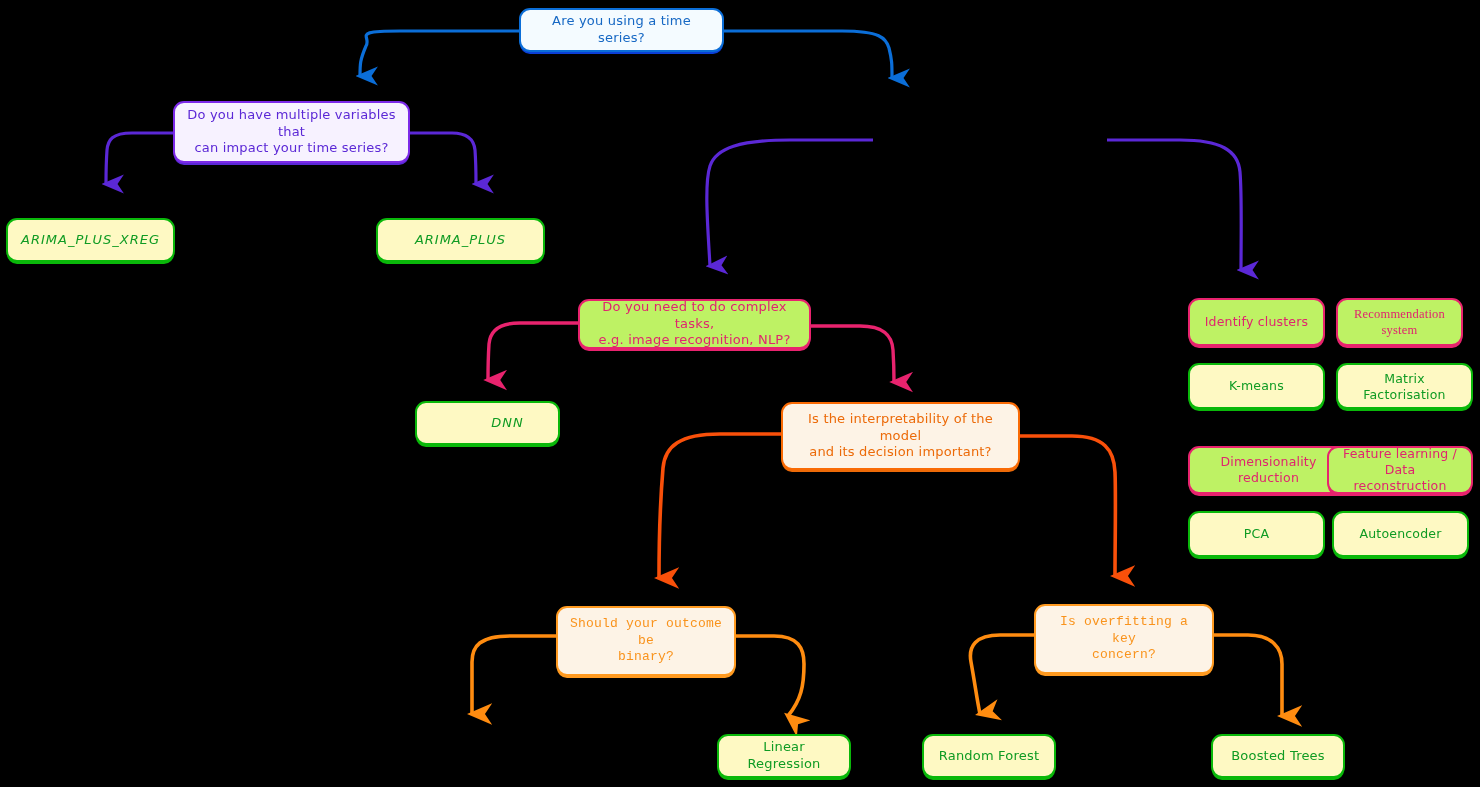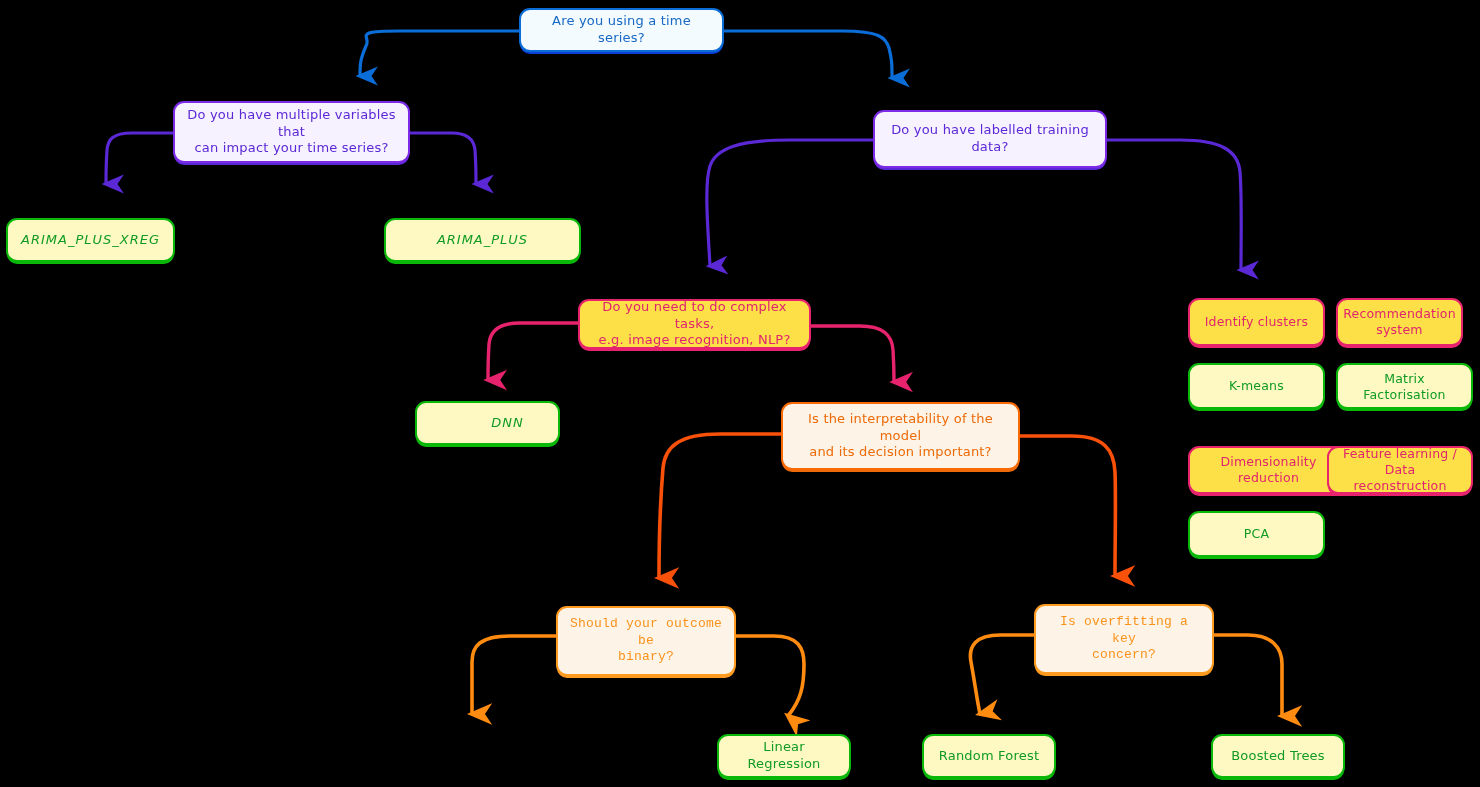--- a/index.html
+++ b/index.html
@@ -34,21 +34,21 @@
     border-style: solid;
     border-width: 2px;
     line-height: 1.28;
     letter-spacing: 0.2px;
     padding: 4px 8px;
     white-space: pre-line;
   }
   
   .n-blue   { background: #f4fbff; border-color: #0b6ed8; color: #1668c4; box-shadow: 0 3px 0 -1px #0b3fd8; }
   .n-purple { background: #f7f2ff; border-color: #7c2ae8; color: #5b28d6; box-shadow: 0 3px 0 -1px #5b28d6; }
-  .n-pink   { background: #fde047; border-color: #e8236e; color: #e0246f; box-shadow: 0 3px 0 -1px #e8236e; }
+  .n-pink   { background: #bef264; border-color: #e8236e; color: #e0246f; box-shadow: 0 3px 0 -1px #e8236e; }
   .n-orange { background: #fdf3e6; border-color: #f96a04; color: #ec6a08; box-shadow: 0 3px 0 -1px #ec6a08; }
   .n-orange2{ background: #fdf3e6; border-color: #ff9a20; color: #f9931c; box-shadow: 0 3px 0 -1px #ff9a20; font-family: Liberation Mono, monospace; }
   .n-green  { background: #fef9c3; border-color: #0ab80a; color: #0f9b23; box-shadow: 0 3px 0 -1px #0ab80a; }
 
   .lbl { display: block; }
   .fs13 { font-size: 13px; }
   .fs12 { font-size: 12.5px; }
   .mono-ish { font-style: italic; letter-spacing: 1px; }
 </style>
 </head>
@@ -98,29 +98,26 @@
 
   <div class="node n-blue fs13" style="left:519px; top:8px; width:205px; height:44px;">
     <span class="lbl">Are you using a time series?</span>
   </div>
 
   <div class="node n-purple fs13" style="left:173px; top:101px; width:237px; height:62px;">
     <span class="lbl">Do you have multiple variables that
 can impact your time series?</span>
   </div>
 
-  <div class="node n-purple fs13" style="left:873px; top:110px; width:234px; height:58px;">
-    <span class="lbl">Do you have labelled training data?</span>
-  </div>
 
   <div class="node n-green fs13 mono-ish" style="left:6px; top:218px; width:169px; height:44px;">
     <span class="lbl">ARIMA_PLUS_XREG</span>
   </div>
 
-  <div class="node n-green fs13 mono-ish" style="left:384px; top:218px; width:197px; height:44px;">
+  <div class="node n-green fs13 mono-ish" style="left:376px; top:218px; width:169px; height:44px;">
     <span class="lbl">ARIMA_PLUS</span>
   </div>
 
   <div class="node n-pink fs13" style="left:578px; top:299px; width:233px; height:50px;">
     <span class="lbl">Do you need to do complex tasks,
 e.g. image recognition, NLP?</span>
   </div>
 
   <div class="node n-green fs13 mono-ish" style="left:415px; top:401px; width:145px; height:44px;padding-left:48px;">
     <span class="lbl">DNN</span>
@@ -151,21 +148,21 @@
   </div>
 
   <div class="node n-green fs13" style="left:1211px; top:734px; width:134px; height:44px;">
     <span class="lbl">Boosted Trees</span>
   </div>
 
   <div class="node n-pink fs12" style="left:1188px; top:298px; width:137px; height:48px;text-align:right;">
     <span class="lbl">Identify clusters</span>
   </div>
 
-  <div class="node n-pink fs12" style="left:1336px; top:298px; width:127px; height:48px;">
+  <div class="node n-pink fs12" style="left:1336px; top:298px; width:127px; height:48px;font-family:Liberation Serif, serif;">
     <span class="lbl">Recommendation
 system</span>
   </div>
 
   <div class="node n-green fs12" style="left:1188px; top:363px; width:137px; height:46px;">
     <span class="lbl">K-means</span>
   </div>
 
   <div class="node n-green fs12" style="left:1336px; top:363px; width:137px; height:46px;align-items:flex-end;">
     <span class="lbl">Matrix
@@ -179,14 +176,17 @@
 
   <div class="node n-pink fs12" style="left:1327px; top:446px; width:146px; height:48px;">
     <span class="lbl">Feature learning /
 Data reconstruction</span>
   </div>
 
   <div class="node n-green fs12" style="left:1188px; top:511px; width:137px; height:46px;">
     <span class="lbl">PCA</span>
   </div>
 
+  <div class="node n-green fs12" style="left:1332px; top:511px; width:137px; height:46px;">
+    <span class="lbl">Autoencoder</span>
+  </div>
 
 </div>
 
 </body></html>

